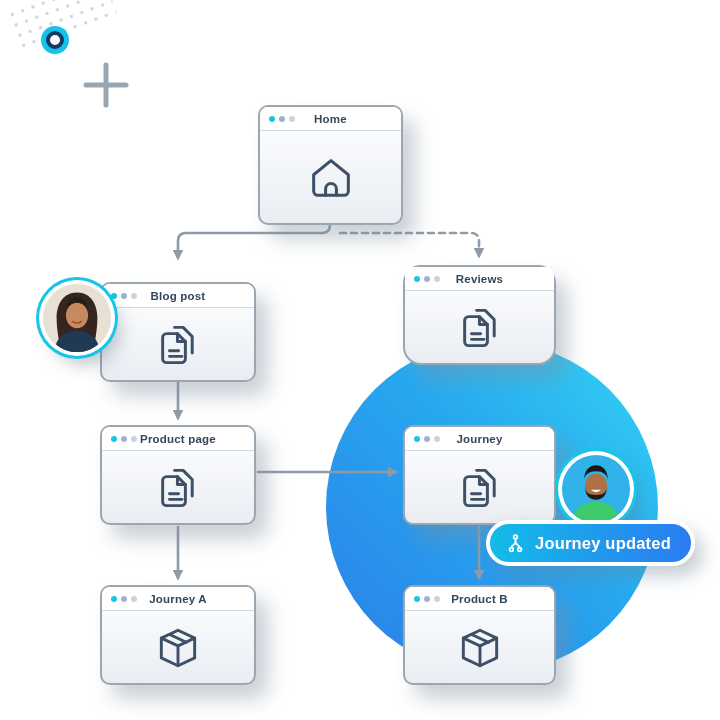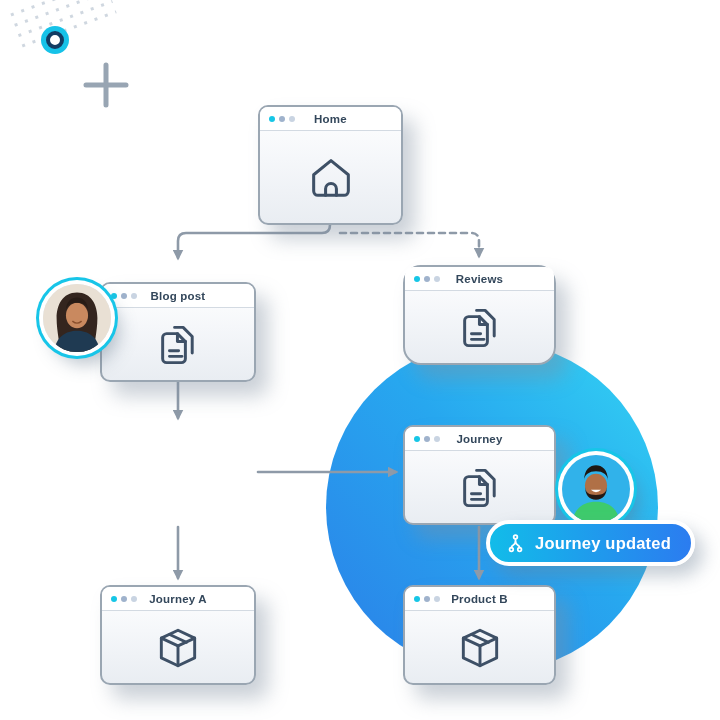--- a/index.html
+++ b/index.html
@@ -144,20 +144,40 @@
         <g fill="none" stroke="#3e5066" stroke-width="2.6" stroke-linecap="round" stroke-linejoin="round">
           <path d="M19 6.5 h7.5 l8 8 V29"></path>
           <path d="M12 12 h9.5 l7 7 v15 a3.5 3.5 0 0 1 -3.5 3.5 H12 a3.5 3.5 0 0 1 -3.5 -3.5 V15.5 a3.5 3.5 0 0 1 3.5 -3.5 Z"></path>
           <path d="M21.5 12 v7 h7"></path>
           <path d="M14.5 27 h8 M14.5 32 h11"></path>
         </g>
       </svg>
     </div>
   </div>
 
+  <div class="window" style="left:100px;top:425px;width:156px;height:100px;">
+    <div class="titlebar">
+      <span class="dots">
+          <i class="d1"></i>
+          <i class="d2"></i>
+          <i class="d3"></i>
+        </span>
+      <span class="title">Product page</span>
+    </div>
+    <div class="body">
+      <svg width="50" height="50" viewBox="0 0 44 44">
+        <g fill="none" stroke="#3e5066" stroke-width="2.6" stroke-linecap="round" stroke-linejoin="round">
+          <path d="M19 6.5 h7.5 l8 8 V29"></path>
+          <path d="M12 12 h9.5 l7 7 v15 a3.5 3.5 0 0 1 -3.5 3.5 H12 a3.5 3.5 0 0 1 -3.5 -3.5 V15.5 a3.5 3.5 0 0 1 3.5 -3.5 Z"></path>
+          <path d="M21.5 12 v7 h7"></path>
+          <path d="M14.5 27 h8 M14.5 32 h11"></path>
+        </g>
+      </svg>
+    </div>
+  </div>
 
   <div class="window" style="left:403px;top:425px;width:153px;height:100px;">
     <div class="titlebar">
       <span class="dots">
           <i class="d1"></i>
           <i class="d2"></i>
           <i class="d3"></i>
         </span>
       <span class="title">Journey</span>
     </div>

